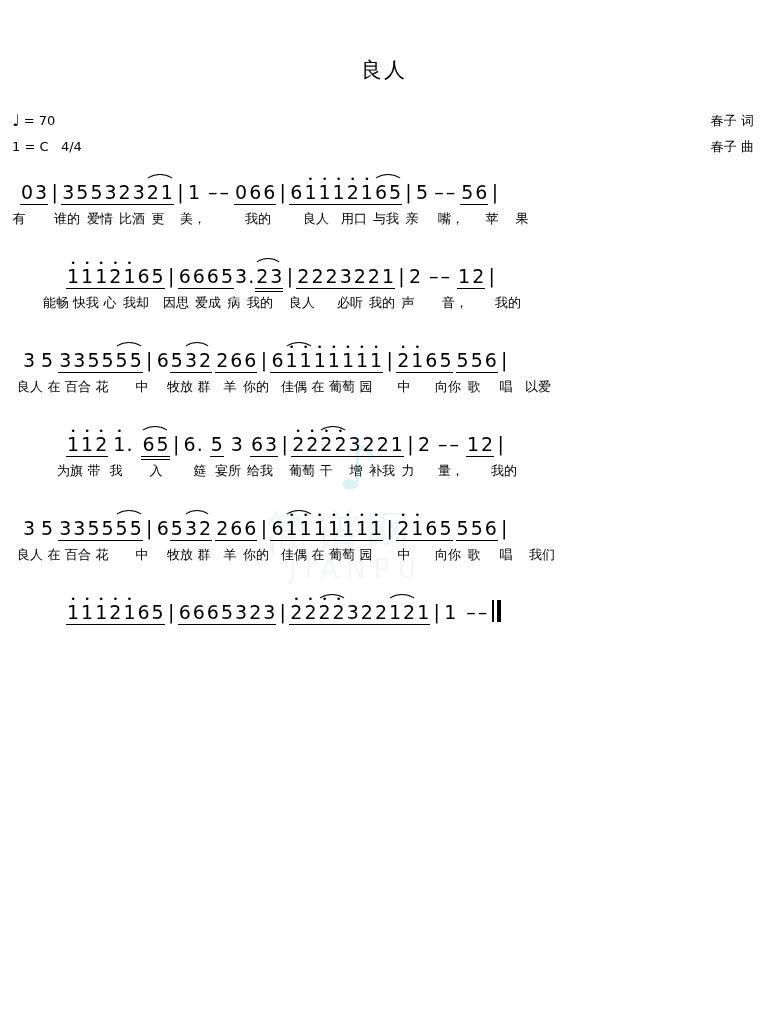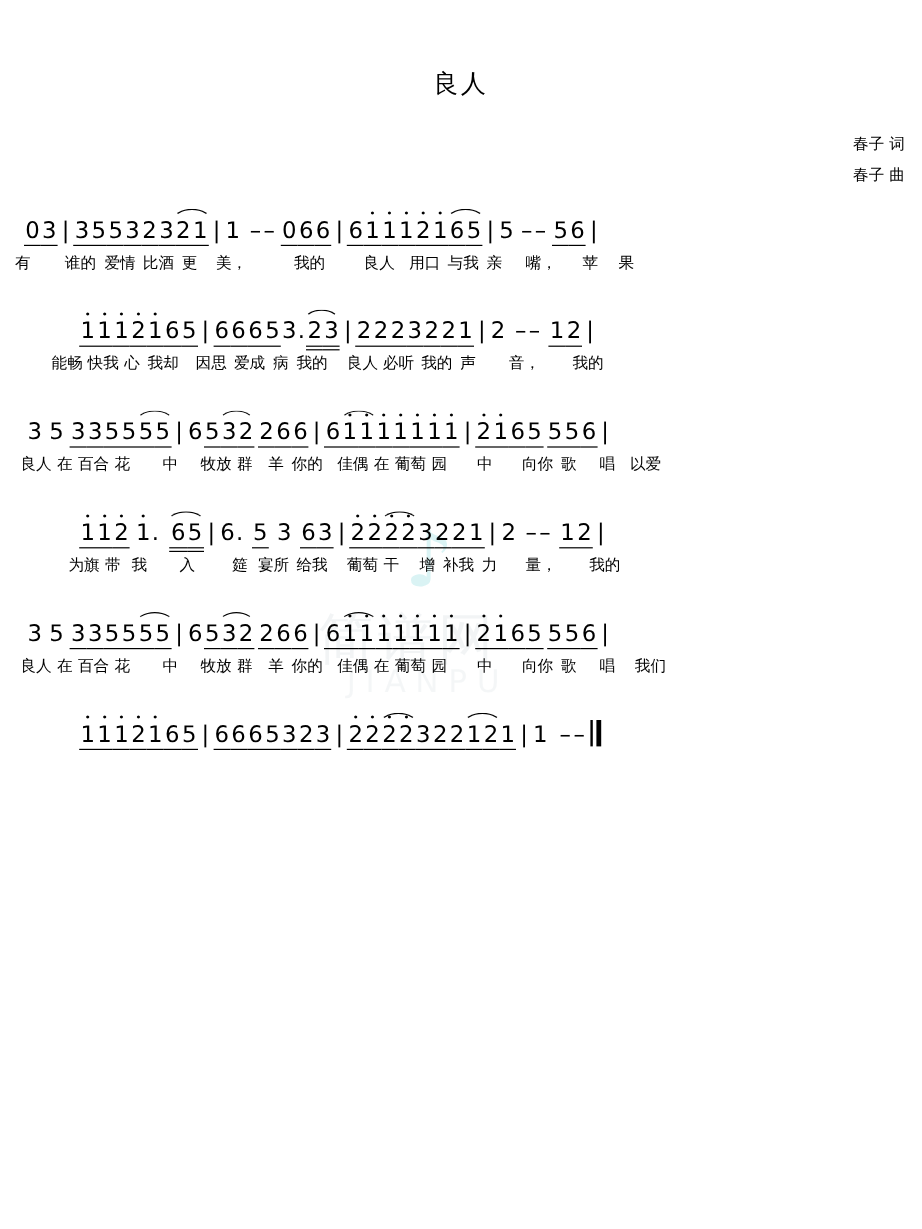--- a/index.html
+++ b/index.html
@@ -226,20 +226,30 @@
   }
 </style>
 </head>
 <body>
 
 <div class="sheet">
 
   <h1 class="title">良人</h1>
 
   <div class="meta">
+    <div class="meta-left">
+      <div>
+        <span class="tempo-note">♩</span>
+        <span>= 70</span>
+      </div>
+      <div>
+        <span>1 = C</span>
+        &nbsp;&nbsp;<span>4/4</span>
+      </div>
+    </div>
     <div class="meta-right">
       <div>春子 词</div>
       <div>春子 曲</div>
     </div>
   </div>
 
   <div class="watermark">
     <div class="wm-note">♪</div>
     <div class="wm-text">简谱网</div>
     <div class="wm-sub">JIANPU</div>
@@ -349,21 +359,21 @@
       <div class="lyrics-row">
         <span class="ly" style="width:28px;margin-left:32px">能畅</span>
         <span class="ly" style="width:28px;margin-left:2px">快我</span>
         <span class="ly" style="width:16px;margin-left:2px">心</span>
         <span class="ly" style="width:28px;margin-left:4px">我却</span>
         <span class="ly" style="width:28px;margin-left:12px">因思</span>
         <span class="ly" style="width:28px;margin-left:4px">爱成</span>
         <span class="ly" style="width:16px;margin-left:4px">病</span>
         <span class="ly" style="width:28px;margin-left:4px">我的</span>
         <span class="ly" style="width:28px;margin-left:14px">良人</span>
-        <span class="ly" style="width:28px;margin-left:2px">必听</span>
+        <span class="ly" style="width:28px;margin-left:20px">必听</span>
         <span class="ly" style="width:28px;margin-left:4px">我的</span>
         <span class="ly" style="width:16px;margin-left:4px">声</span>
         <span class="ly" style="width:24px;margin-left:26px">音，</span>
         <span class="ly" style="width:28px;margin-left:28px">我的</span>
       </div>
     </div>
 
     <div class="system">
       <div class="notes-row">
         <span class="sp" style="width:12px"></span>

